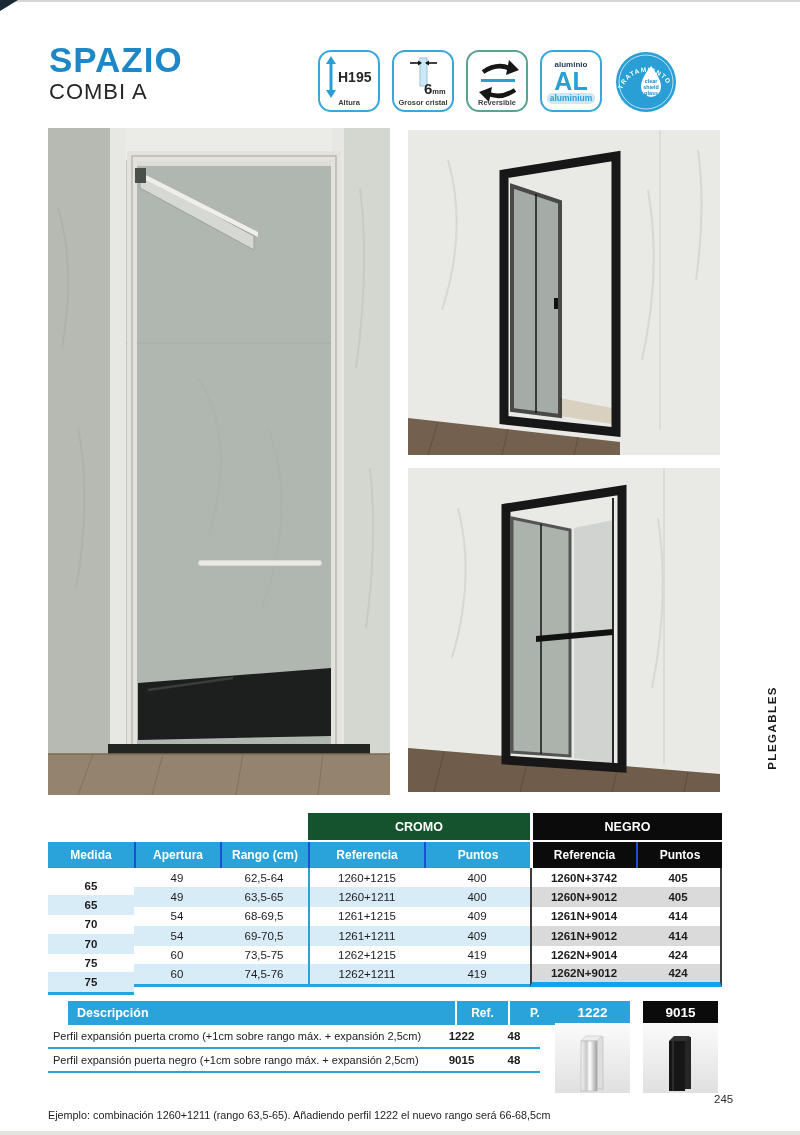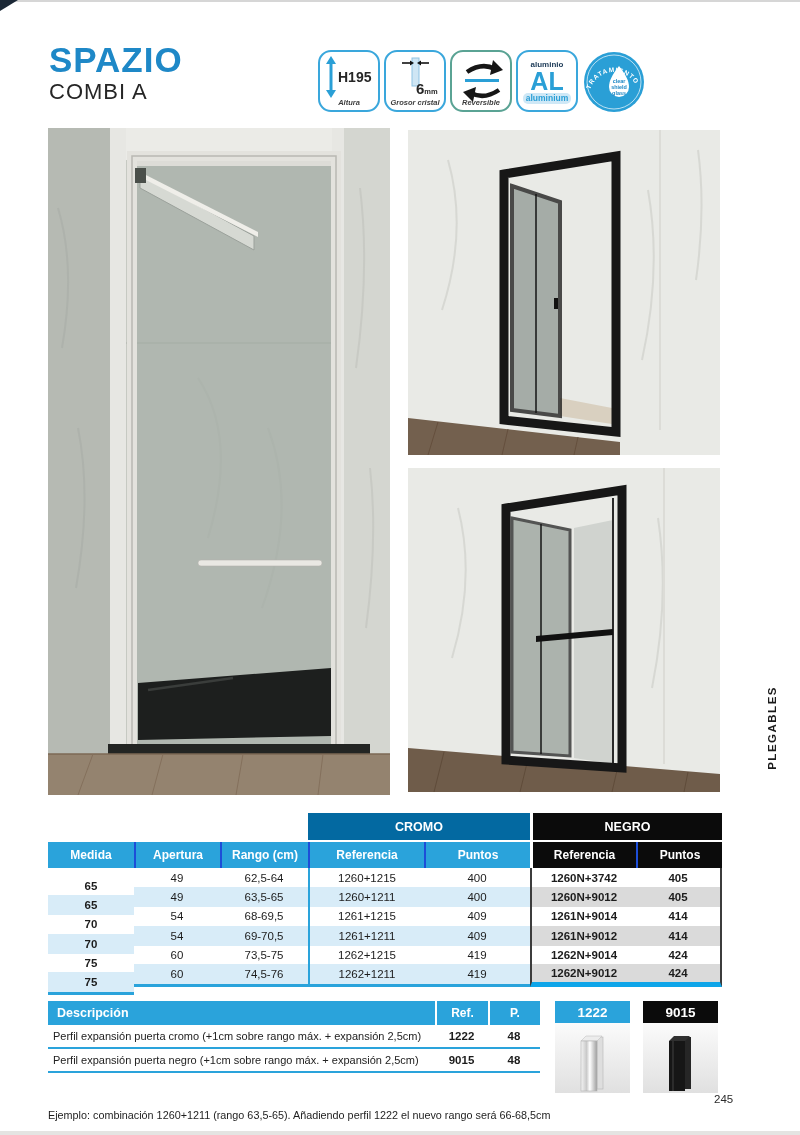--- a/index.html
+++ b/index.html
@@ -10,24 +10,24 @@
   .corner{position:absolute;top:0;left:0;width:0;height:0;
           border-top:11px solid #1b2836;border-right:18px solid transparent;}
 
   
   .titleblock{position:absolute;left:49px;top:42px;}
   .title{font-size:35px;font-weight:bold;color:#1e88c7;letter-spacing:1px;line-height:36px;}
   .subtitle{font-size:22px;color:#262626;letter-spacing:1px;line-height:26px;margin-top:1px;}
 
   .badges{position:absolute;left:318px;top:50px;display:flex;align-items:flex-start;}
   .badge{position:relative;width:62px;height:62px;border-radius:13px;background:#fff;
-         border:2.5px solid #3aa7dc;margin-right:4px;box-sizing:border-box;}
+         border:2.5px solid #3aa7dc;margin-right:12px;box-sizing:border-box;}
   .badge.teal{border-color:#5aa394;}
   .badge .blabel{position:absolute;bottom:3px;left:0;right:0;text-align:center;
-                 font-size:7.5px;font-weight:bold;color:#3c3c3c;font-style:italic;}
+                 font-size:7.5px;font-weight:bold;color:#3c3c3c;}
   .badge svg{position:absolute;top:0;left:0;}
   .badge-alu{display:flex;flex-direction:column;align-items:center;justify-content:center;padding-top:2px;}
   .alu-top{font-size:8px;font-weight:bold;color:#1c3a57;line-height:9px;}
   .alu-big{font-size:25px;font-weight:bold;color:#2a9fd6;line-height:24px;
            text-shadow:-1px 0 #fff,1px 0 #fff,0 1px #fff,0 -1px #fff;}
   .alu-bot{font-size:8.5px;font-weight:bold;color:#2a9fd6;background:#cfe8f6;
            border-radius:5px;padding:0 3px;line-height:11px;}
   .badge-circle{width:64px;height:64px;border:none;margin-right:0;}
 
   
@@ -39,40 +39,40 @@
 
   .sidelabel{position:absolute;left:766px;top:686px;writing-mode:vertical-rl;
              transform:rotate(180deg);font-weight:bold;font-size:11.5px;
              letter-spacing:1.5px;color:#191919;}
 
   
   .mt{position:absolute;left:48px;top:813px;width:674px;font-size:11.5px;color:#1c1c1c;}
   .trow{display:grid;grid-template-columns:86px 86px 88px 116px 106px 106px 86px;}
   .trow>div{display:flex;align-items:center;justify-content:center;box-sizing:border-box;height:100%;}
   .gh{grid-template-columns:260px 222px 192px;height:27px;}
-  .gh .g-cromo{background:#0369a1;color:#fff;font-weight:bold;font-size:12.5px;}
+  .gh .g-cromo{background:#14532d;color:#fff;font-weight:bold;font-size:12.5px;}
   .gh .g-negro{background:#0b0b0b;color:#fff;font-weight:bold;font-size:12.5px;border-left:3px solid #fff;}
   .ch{height:26px;margin-top:2px;}
   .ch>div{background:#2aa3db;color:#fff;font-weight:bold;font-size:12px;border-left:2px solid #1d4ed8;}
   .ch>div:first-child{border-left:none;}
   .ch .nh{background:#0b0b0b;}
   .ch .nh1{border-left:3px solid #fff;}
   .dr{height:19.2px;}
   .dr .c1{font-weight:bold;margin-top:8px;}
   .dr .c4{border-left:2px solid #2aa3db;}
   .dr .c6{border-left:2px solid #3c3c3c;font-weight:bold;}
   .dr .c7{border-right:2px solid #3c3c3c;font-weight:bold;}
   .dr.alt .lb{background:#d8ecf8;}
   .dr.alt .gb{background:#dadada;}
   .dr.last .lb{border-bottom:3px solid #2aa3db;}
   .dr.last .gb{border-bottom:5px solid #0ea5e9;}
 
   
   .dt{position:absolute;left:48px;top:1001px;width:492px;color:#1c1c1c;}
-  .dt .hrow{display:grid;grid-template-columns:387px 53px 52px;height:24px;}
+  .dt .hrow{display:grid;grid-template-columns:387px 53px 52px;height:24px;margin-left:20px;}
   .dt .hrow>div{background:#2aa3db;color:#fff;font-weight:bold;font-size:12px;
                 display:flex;align-items:center;justify-content:center;box-sizing:border-box;}
   .dt .hrow .hdesc{justify-content:flex-start;padding-left:9px;font-size:12.5px;}
   .dt .hrow>div+div{border-left:2px solid #fff;}
   .dt .drow{display:grid;grid-template-columns:387px 53px 52px;height:22px;
             border-bottom:2px solid #2aa3db;align-items:center;}
   .dt .drow .ddesc{font-size:11px;color:#222;padding-left:5px;}
   .dt .drow .dval{font-size:11.5px;font-weight:bold;text-align:center;}
 
   

